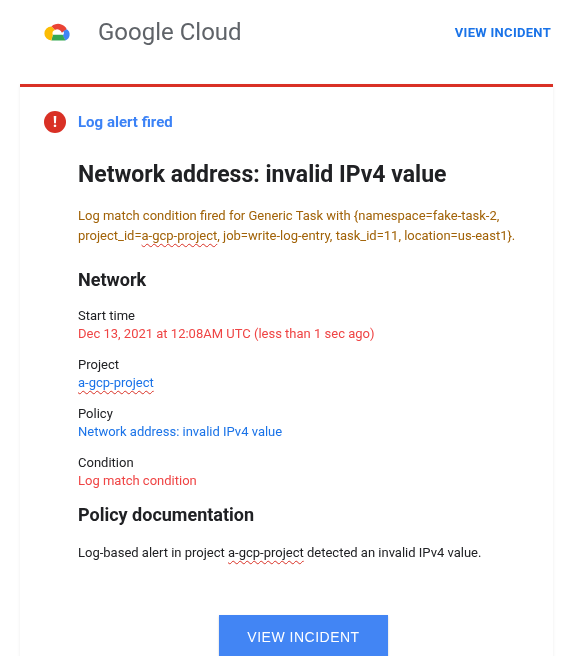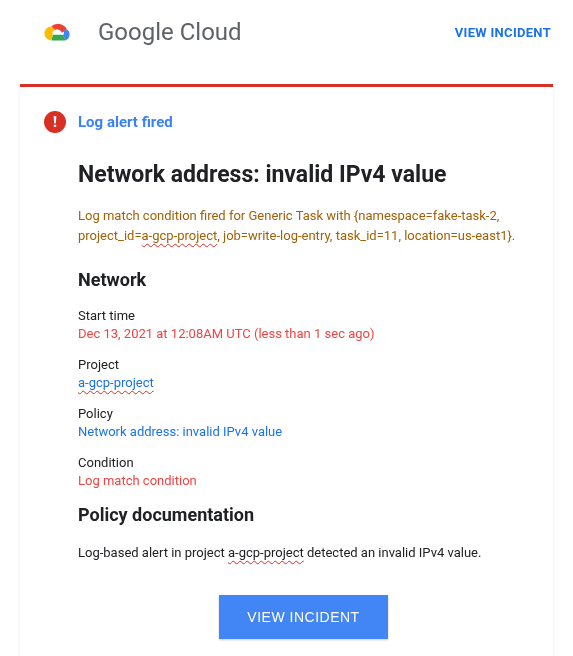--- a/index.html
+++ b/index.html
@@ -106,21 +106,21 @@
       color: #ef4444;
       margin-bottom: 16px;
     }
     .field-value.link {
       color: #1a73e8;
     }
     .doc-text {
       font-size: 13px;
       color: #202124;
       line-height: 1.5;
-      margin-bottom: 32px;
+      margin-bottom: 52px;
     }
     .button-row {
       display: flex;
       justify-content: center;
     }
     .primary-button {
       background: #4285f4;
       color: #fff;
       border: none;
       padding: 14px 28px;

